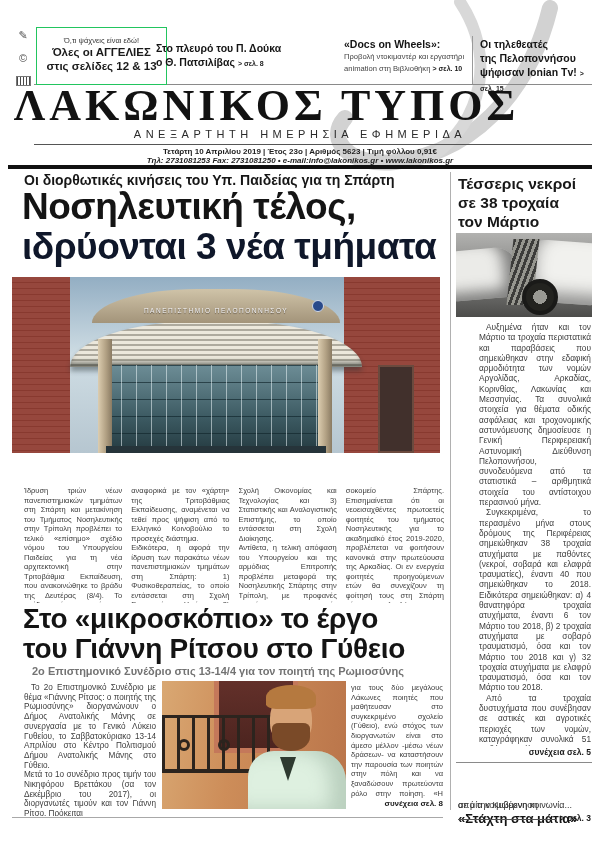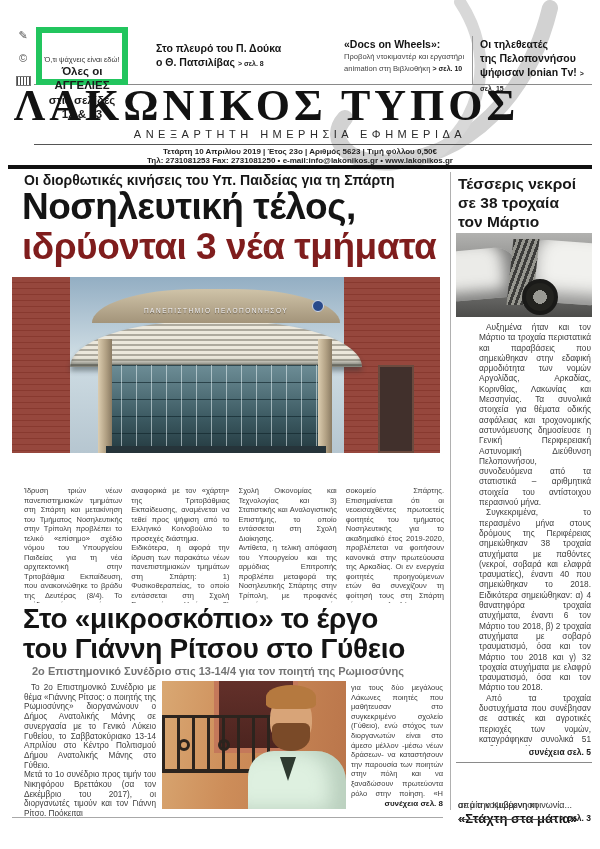--- a/index.html
+++ b/index.html
@@ -5,45 +5,45 @@
   * { margin:0; padding:0; box-sizing:border-box; }
   html,body { background:#ffffff; }
   body { font-family:"Liberation Sans", sans-serif; color:#222; }
   .page { position:relative; width:600px; height:849px; background:#fff; margin:0 auto; overflow:hidden; }
 
   
   .wm { position:absolute; left:300px; top:0; width:290px; height:175px; z-index:0; }
   .margin-icons { position:absolute; left:12px; top:30px; width:22px; height:56px; display:flex; flex-direction:column; justify-content:space-between; align-items:center; color:#555; z-index:2; }
   .mi-glyph { font-size:11px; line-height:1; }
   .mi-barcode { width:15px; height:10px; border:1px solid #777; background:repeating-linear-gradient(90deg,#4a4a4a 0 1px,#fff 1px 3px); }
-  .teaser-box { position:absolute; left:36px; top:27px; width:92px; height:58px; border:6px solid #22c55e; text-align:center; padding-top:22px; background:#fff; z-index:2; }
+  .teaser-box { position:absolute; left:36px; top:27px; width:131px; height:58px; border:1px solid #22c55e; text-align:center; padding-top:8px; background:#fff; z-index:2; }
   .tb-tag { font-size:7.5px; color:#333; }
   .tb-line { font-size:11.5px; font-weight:bold; color:#1a1a1a; line-height:1.25; }
   .teaser { position:absolute; z-index:2; }
   .t2 { left:156px; top:41px; width:128px; }
   .t3 { left:344px; top:37px; width:126px; }
   .t4 { left:480px; top:37px; width:108px; }
   .t-bold { font-size:10.5px; font-weight:bold; color:#141414; line-height:1.35; }
   .t-gray { font-size:7.6px; color:#444; line-height:1.5; }
   .pgref { font-size:7px; font-weight:bold; color:#1a1a1a; }
   .vdiv-teaser { position:absolute; left:472px; top:36px; width:1px; height:48px; background:#9a9a9a; z-index:2; }
   .rule-top { position:absolute; left:34px; top:84px; width:558px; height:1px; background:#8a8a8a; z-index:1; }
 
   
   .m-title { position:absolute; left:0; top:84px; width:533px; text-align:center; font-family:"Liberation Serif", serif; font-weight:bold; font-size:44px; letter-spacing:4px; color:#121212; line-height:1; z-index:2; }
   .m-sub { position:absolute; left:0; top:128px; width:600px; text-align:center; font-size:11px; letter-spacing:4.5px; color:#2a2a2a; z-index:2; }
   .m-rule { position:absolute; left:34px; top:144px; width:558px; height:1px; background:#555; z-index:2; }
   .m-date { position:absolute; left:0; top:147px; width:600px; text-align:center; font-size:8px; font-weight:bold; color:#1e1e1e; z-index:2; }
-  .m-contact { position:absolute; left:0; top:156px; width:600px; text-align:center; font-size:8px; font-weight:bold; color:#1e1e1e; z-index:2; }
+  .m-contact { position:absolute; left:0; top:156px; width:600px; text-align:center; font-size:8px; font-weight:bold; color:#1e1e1e; z-index:2;font-style:italic; }
   .m-thick { position:absolute; left:8px; top:165px; width:584px; height:3.5px; background:#111; z-index:2; }
 
   
   .kicker { position:absolute; left:24px; top:172px; font-size:14px; font-weight:bold; color:#161616; }
   .hl1 { position:absolute; left:22px; top:186px; font-size:37px; font-weight:800; letter-spacing:-0.5px; color:#141414; }
-  .hl2 { position:absolute; left:22px; top:226px; font-size:37px; font-weight:800; letter-spacing:-0.5px; color:#7f1d1d; }
+  .hl2 { position:absolute; left:22px; top:226px; font-size:37px; font-weight:800; letter-spacing:-0.5px; color:#0f172a; }
   .subhead-lead { position:absolute; left:23px; top:459px; font-size:15.5px; font-weight:bold; color:#161616; }
   .cols { position:absolute; left:24px; top:486px; width:420px; height:117px; display:flex; gap:9px; overflow:hidden; }
   .cols p { flex:1; font-size:7.5px; line-height:9.5px; text-align:justify; color:#3c3c3c; white-space:pre-line; overflow:hidden; }
 
   
   .photo-uni { position:absolute; left:12px; top:277px; width:428px; height:176px; overflow:hidden; background:linear-gradient(180deg,#93aec3 0%,#cfdde4 45%,#b6c6d0 100%); }
   .uni-brick { position:absolute; top:0; height:100%; background:repeating-linear-gradient(180deg,#96473d 0 5px,#88392f 5px 6px); }
   .uni-bl { left:0; width:58px; }
   .uni-br { right:0; width:96px; }
   .uni-win { position:absolute; right:26px; top:88px; width:36px; height:88px; background:#41302c; border:2px solid #6b4a3e; }
@@ -139,21 +139,21 @@
     <div class="t-bold">Οι τηλεθεατές</div>
     <div class="t-bold">της Πελοποννήσου</div>
     <div class="t-bold"><span>ψήφισαν Ionian Tv!</span> <span class="pgref">&gt; σελ. 15</span></div>
   </div>
 
   <div class="rule-top"></div>
 
   <div class="m-title">ΛΑΚΩΝΙΚΟΣ ΤΥΠΟΣ</div>
   <div class="m-sub">ΑΝΕΞΑΡΤΗΤΗ ΗΜΕΡΗΣΙΑ ΕΦΗΜΕΡΙΔΑ</div>
   <div class="m-rule"></div>
-  <div class="m-date">Τετάρτη 10 Απριλίου 2019 | Έτος 23ο | Αριθμός 5623 | Τιμή φύλλου 0,50€</div>
+  <div class="m-date">Τετάρτη 10 Απριλίου 2019 | Έτος 23ο | Αριθμός 5623 | Τιμή φύλλου 0,91€</div>
   <div class="m-contact">Τηλ: 2731081253 Fax: 2731081250 • e-mail:info@lakonikos.gr • www.lakonikos.gr</div>
   <div class="m-thick"></div>
 
   <div class="kicker">Οι διορθωτικές κινήσεις του Υπ. Παιδείας για τη Σπάρτη</div>
   <div class="hl1">Νοσηλευτική τέλος,</div>
   <div class="hl2">ιδρύονται 3 νέα τμήματα</div>
 
   <div class="photo-uni">
     <div class="uni-brick uni-bl"></div>
     <div class="uni-brick uni-br"></div>

